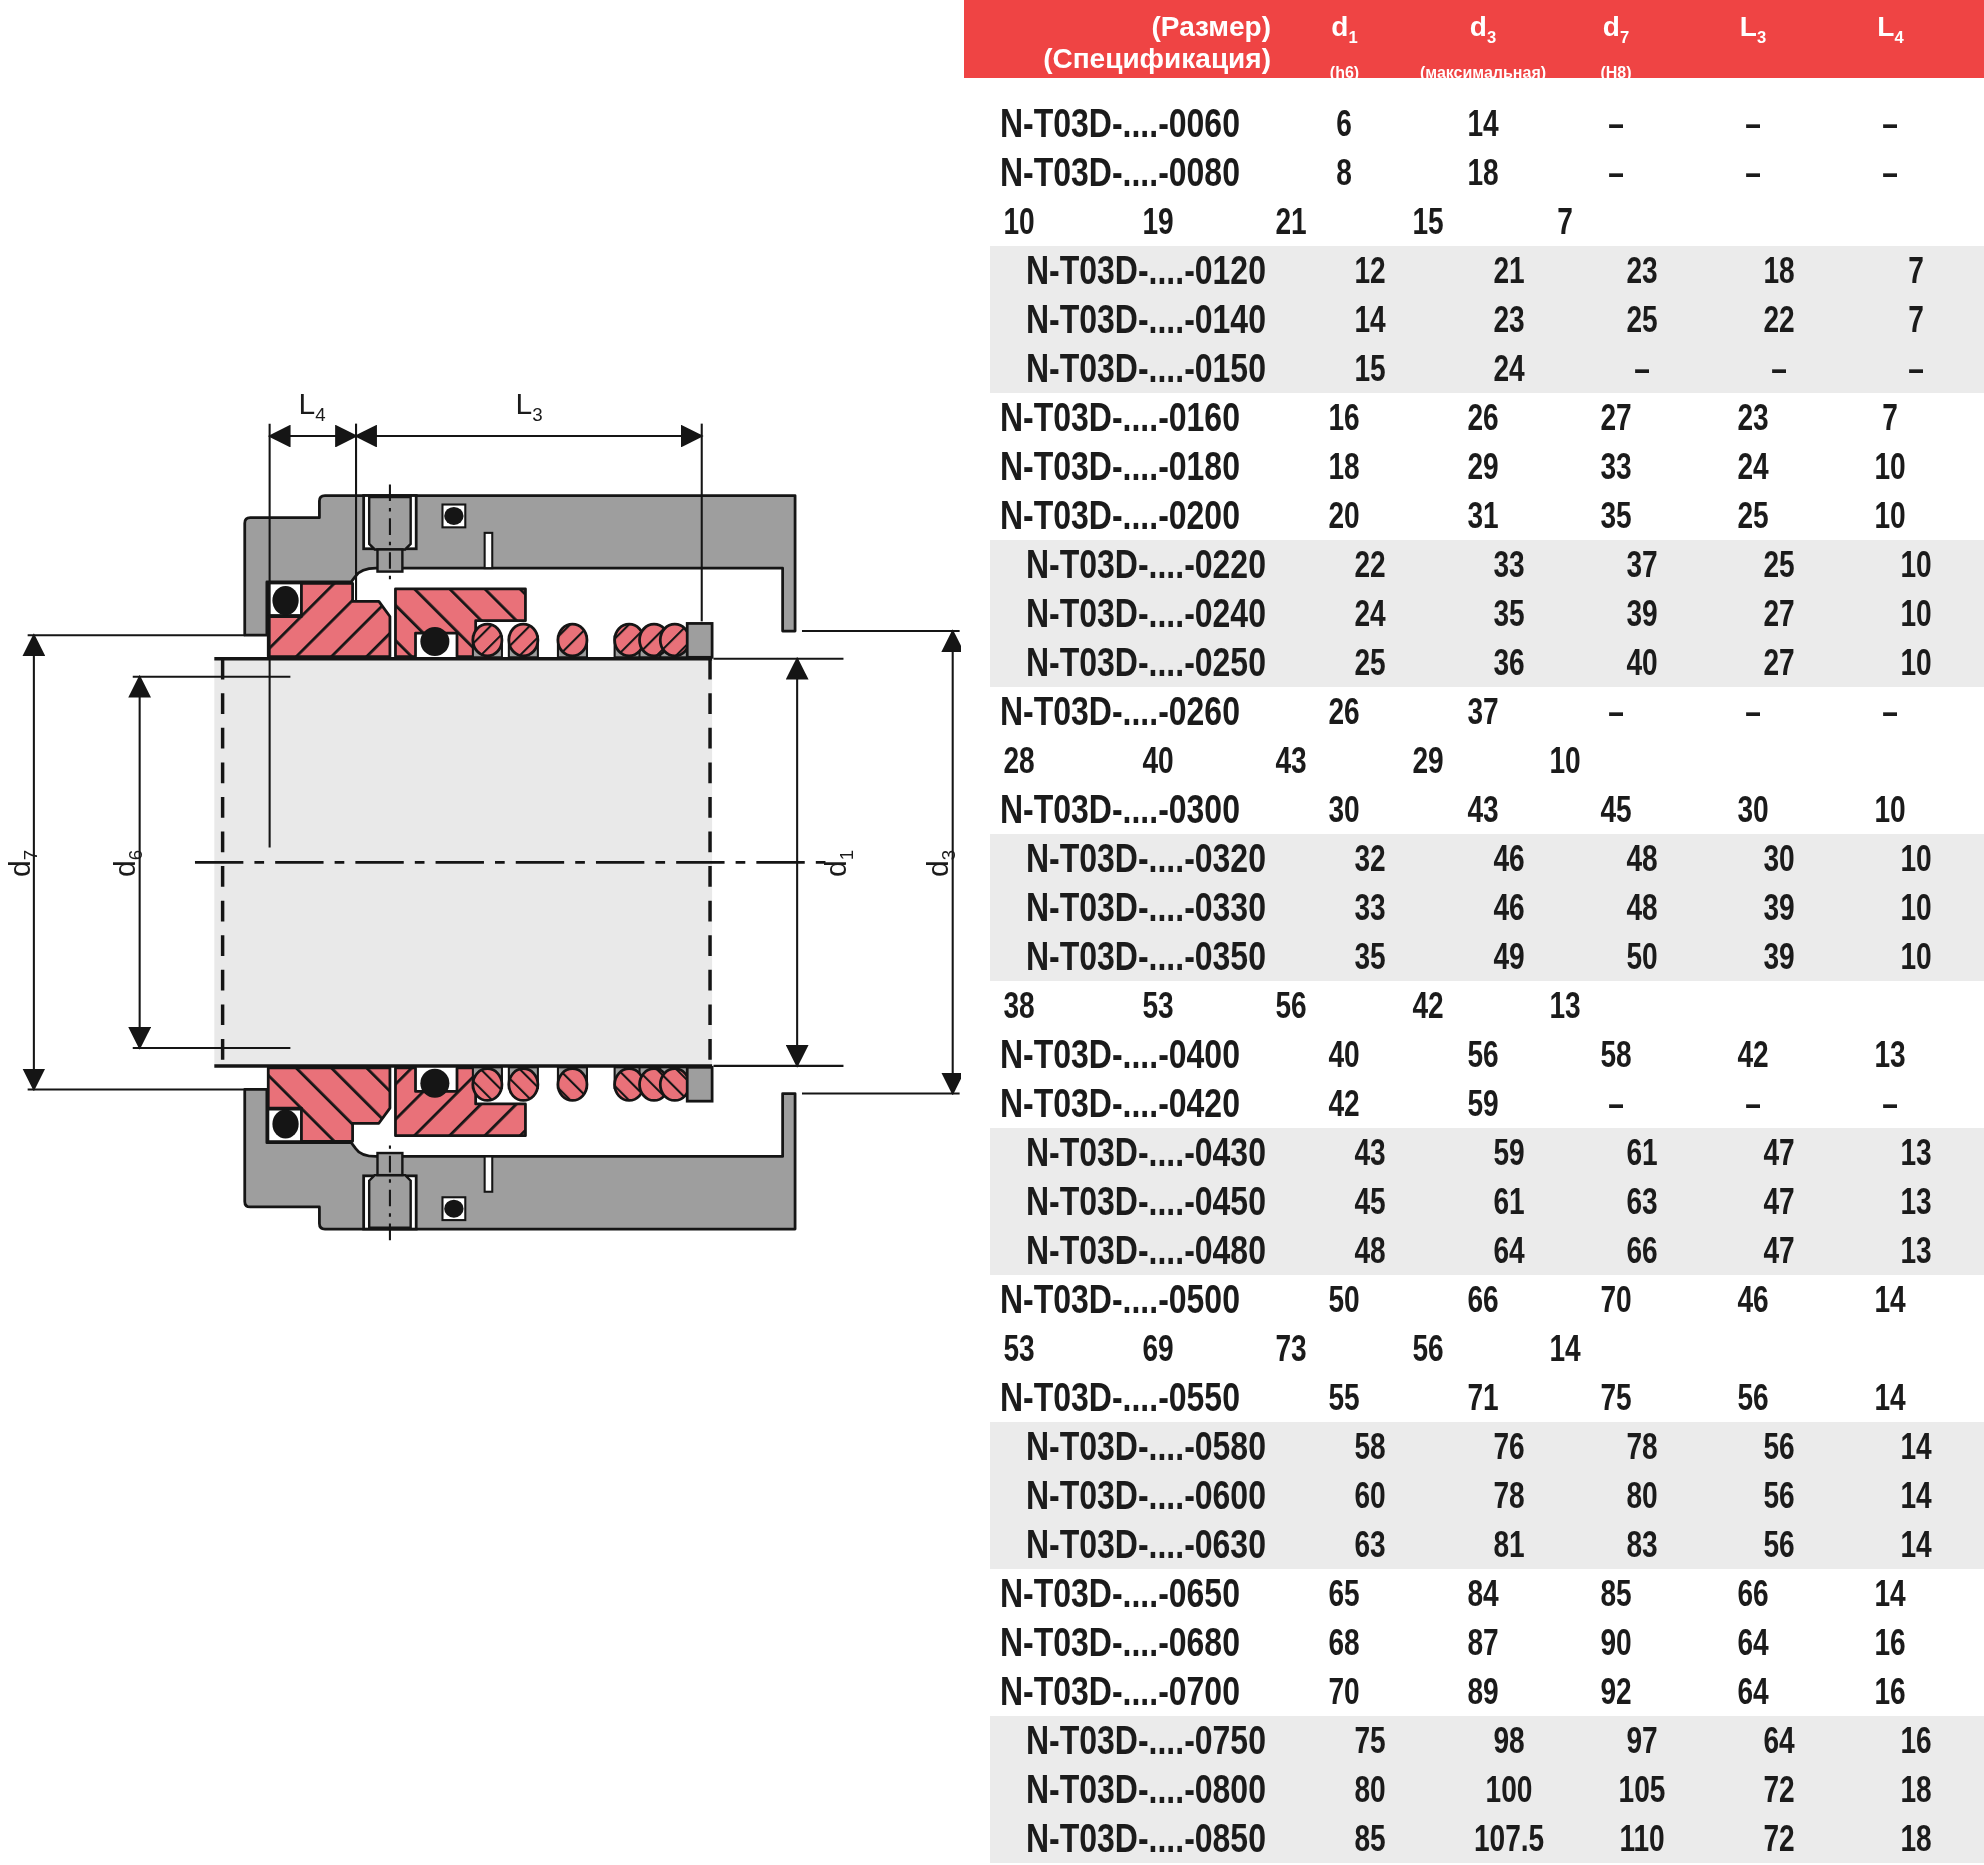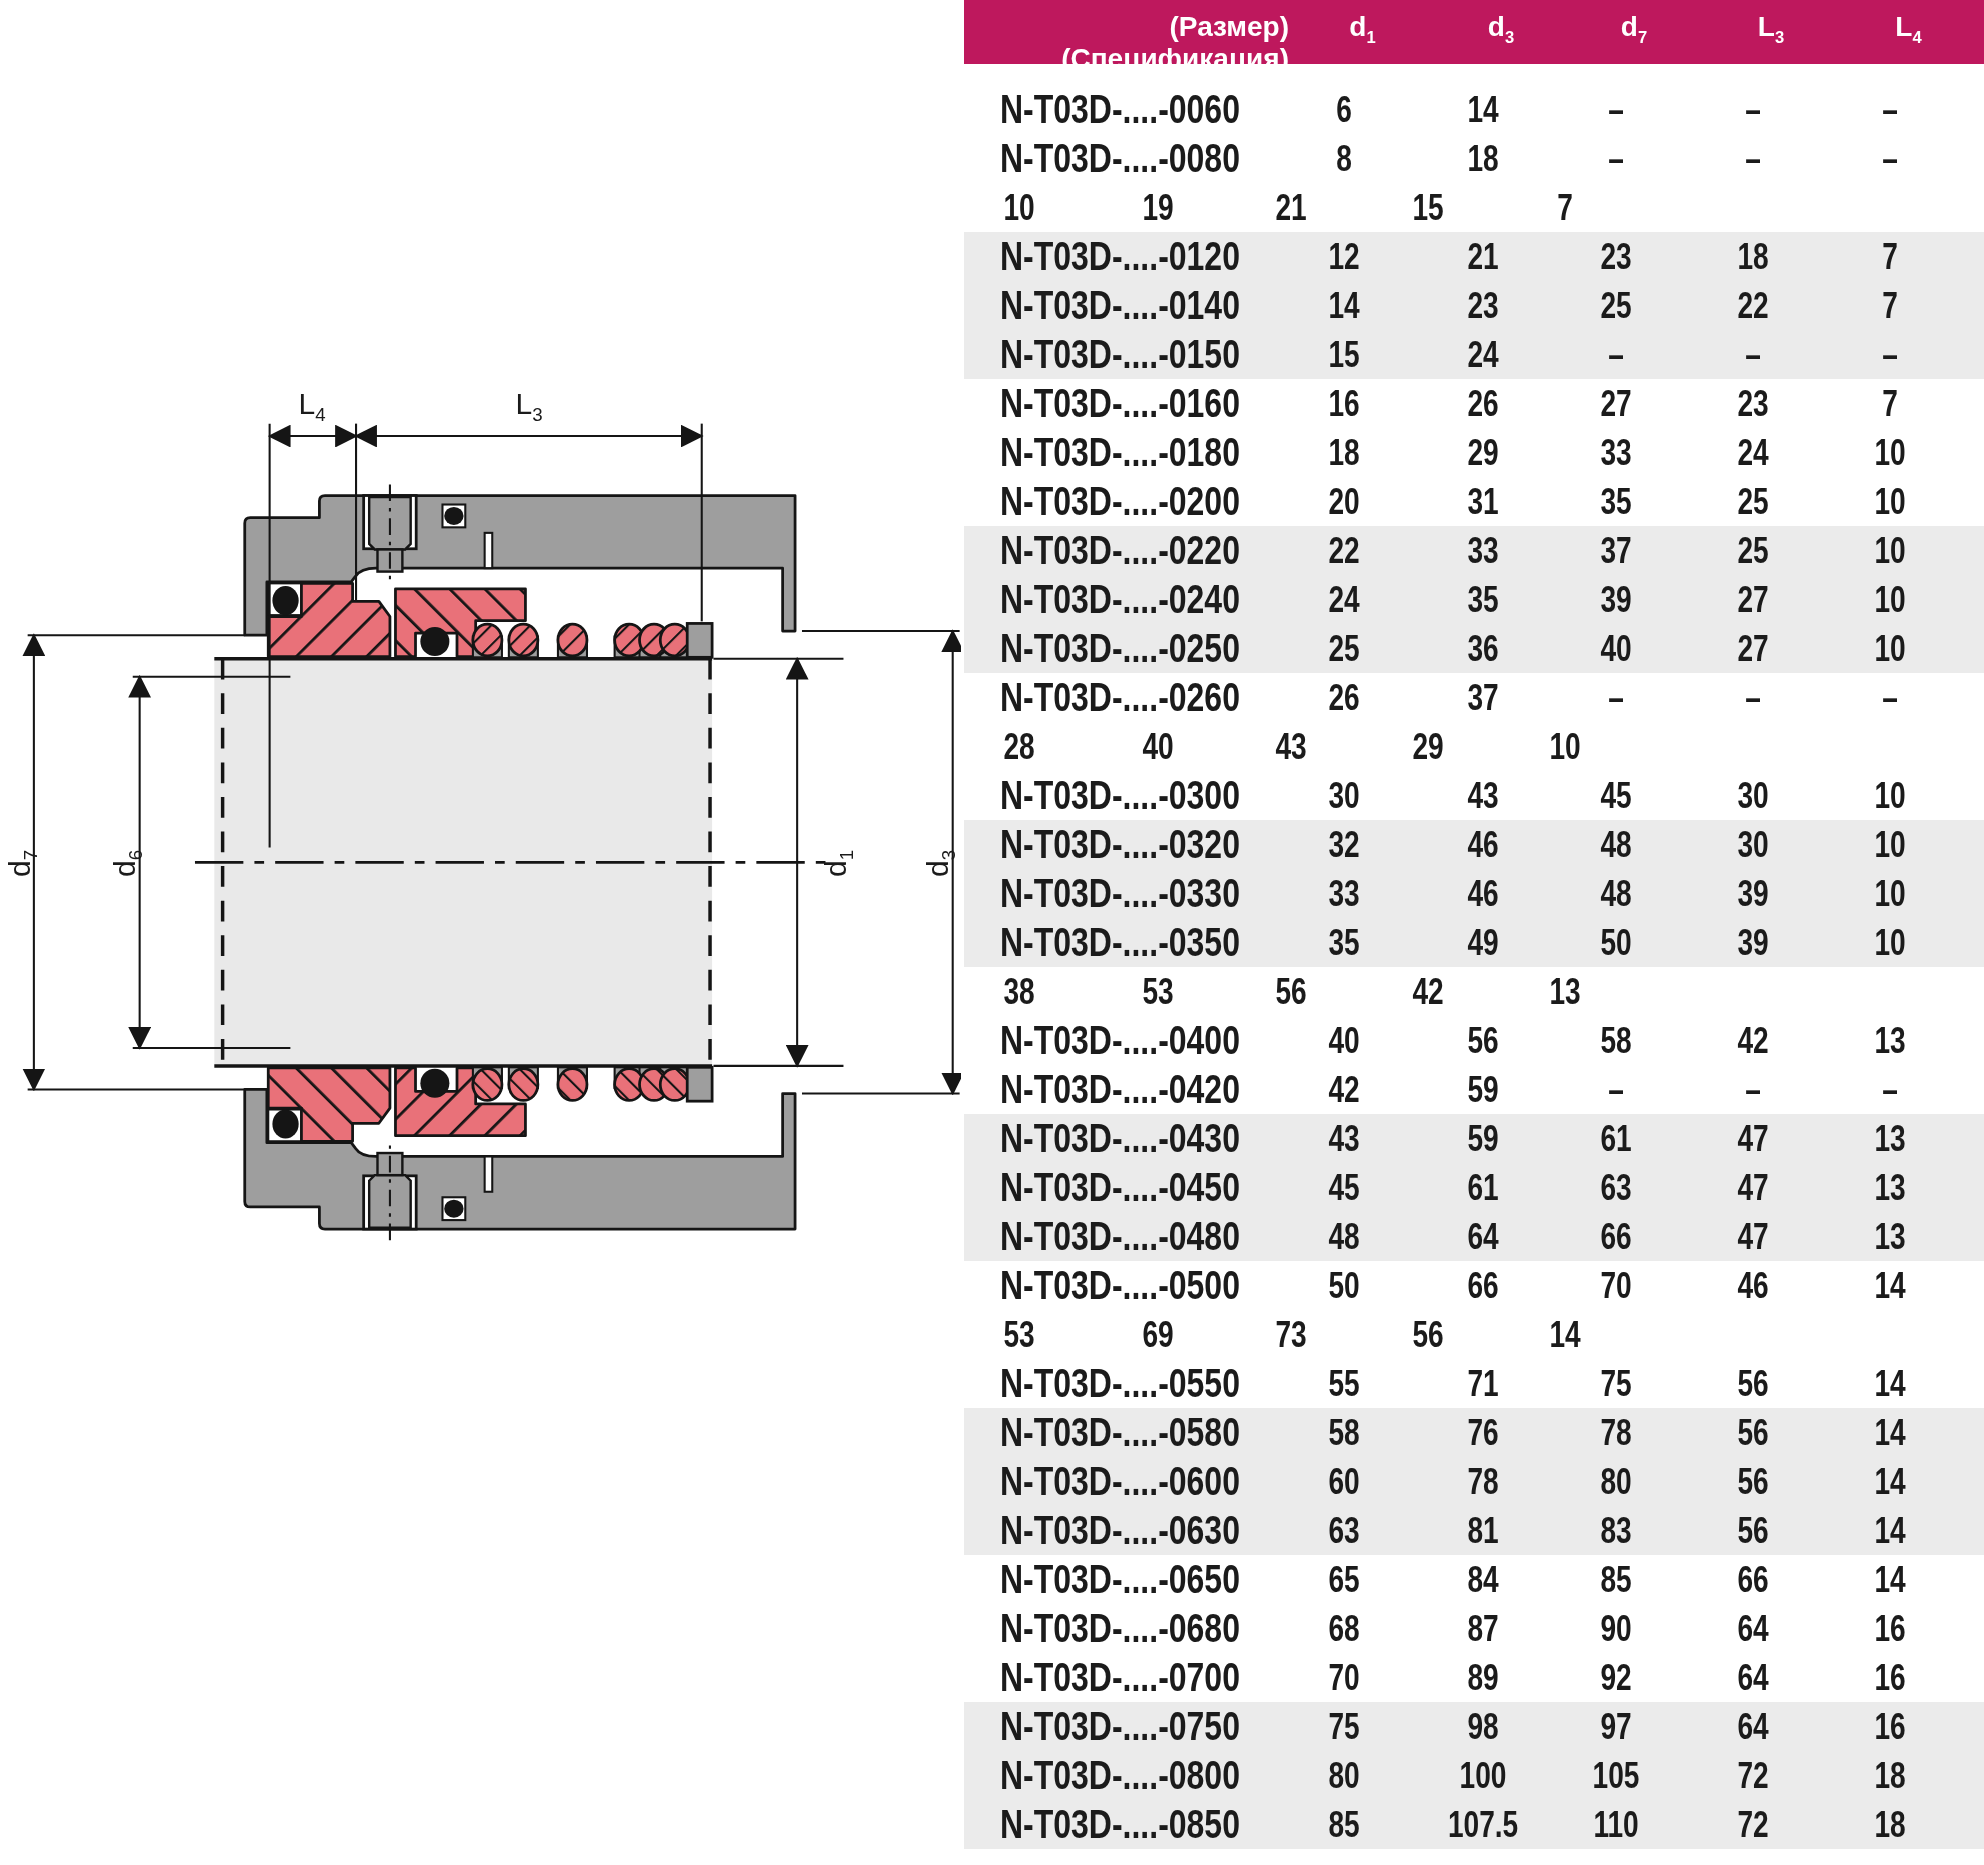--- a/index.html
+++ b/index.html
@@ -1,35 +1,35 @@
 <!DOCTYPE html>
 <html style="font-size:11px"><head>
 <meta charset="utf-8">
 <style>
   html,body{margin:0;padding:0;background:#fff;}
   .canvas{position:relative;width:1985px;height:1865px;background:#ffffff;overflow:hidden;
           font-family:"Liberation Sans",sans-serif;color:#1b1b1b;}
   
   .spec-table{position:absolute;left:964px;top:0;width:1021px;}
-  .thead{height:64px;background:#be185d;display:flex;color:#ffffff;font-weight:bold;padding-left:18px;}
+  .thead{height:78px;background:#ef4444;display:flex;color:#ffffff;font-weight:bold;}
   .hc{display:flex;flex-direction:column;justify-content:flex-start;padding-top:11px;}
   .hc .h1{font-size:28px;line-height:32px;white-space:nowrap;}
   .hc .h2{font-size:16px;line-height:21px;margin-top:8px;white-space:nowrap;}
   .hc sub{font-size:16.6px;}
   .c1{width:325px;box-sizing:border-box;}
   .hc.c1{align-items:flex-end;padding-right:18px;text-align:right;}
   .c2{width:111px;text-align:center;}
   .c3{width:166px;text-align:center;}
   .c4{width:100px;text-align:center;}
   .c5{width:174px;text-align:center;}
   .c6{width:101px;text-align:center;}
   .hc.c2,.hc.c3,.hc.c4,.hc.c5,.hc.c6{align-items:center;}
   .tbody{margin-top:21px;}
   .tr{display:flex;height:49px;line-height:49px;font-weight:bold;font-size:36px;}
-  .tr.g{background:#ebebeb;}
+  .tr.g{background:#ebebeb;margin-left:26px;}
   .tr .c{display:block;white-space:nowrap;overflow:visible;}
   .tr .c1{padding-left:36px;font-size:41px;}
   .cx{display:inline-block;transform:scaleX(0.78);transform-origin:50% 50%;}
   .cxl{transform-origin:0 50%;}
   
   .diagram-svg{position:absolute;left:0;top:346px;}
   .dlab{position:absolute;font-size:30px;font-weight:400;color:#1b1b1b;width:62px;height:35px;
         text-align:center;line-height:35px;}
   .dlab sub{font-size:18.7px;}
   .vlab{transform:rotate(-90deg);}

